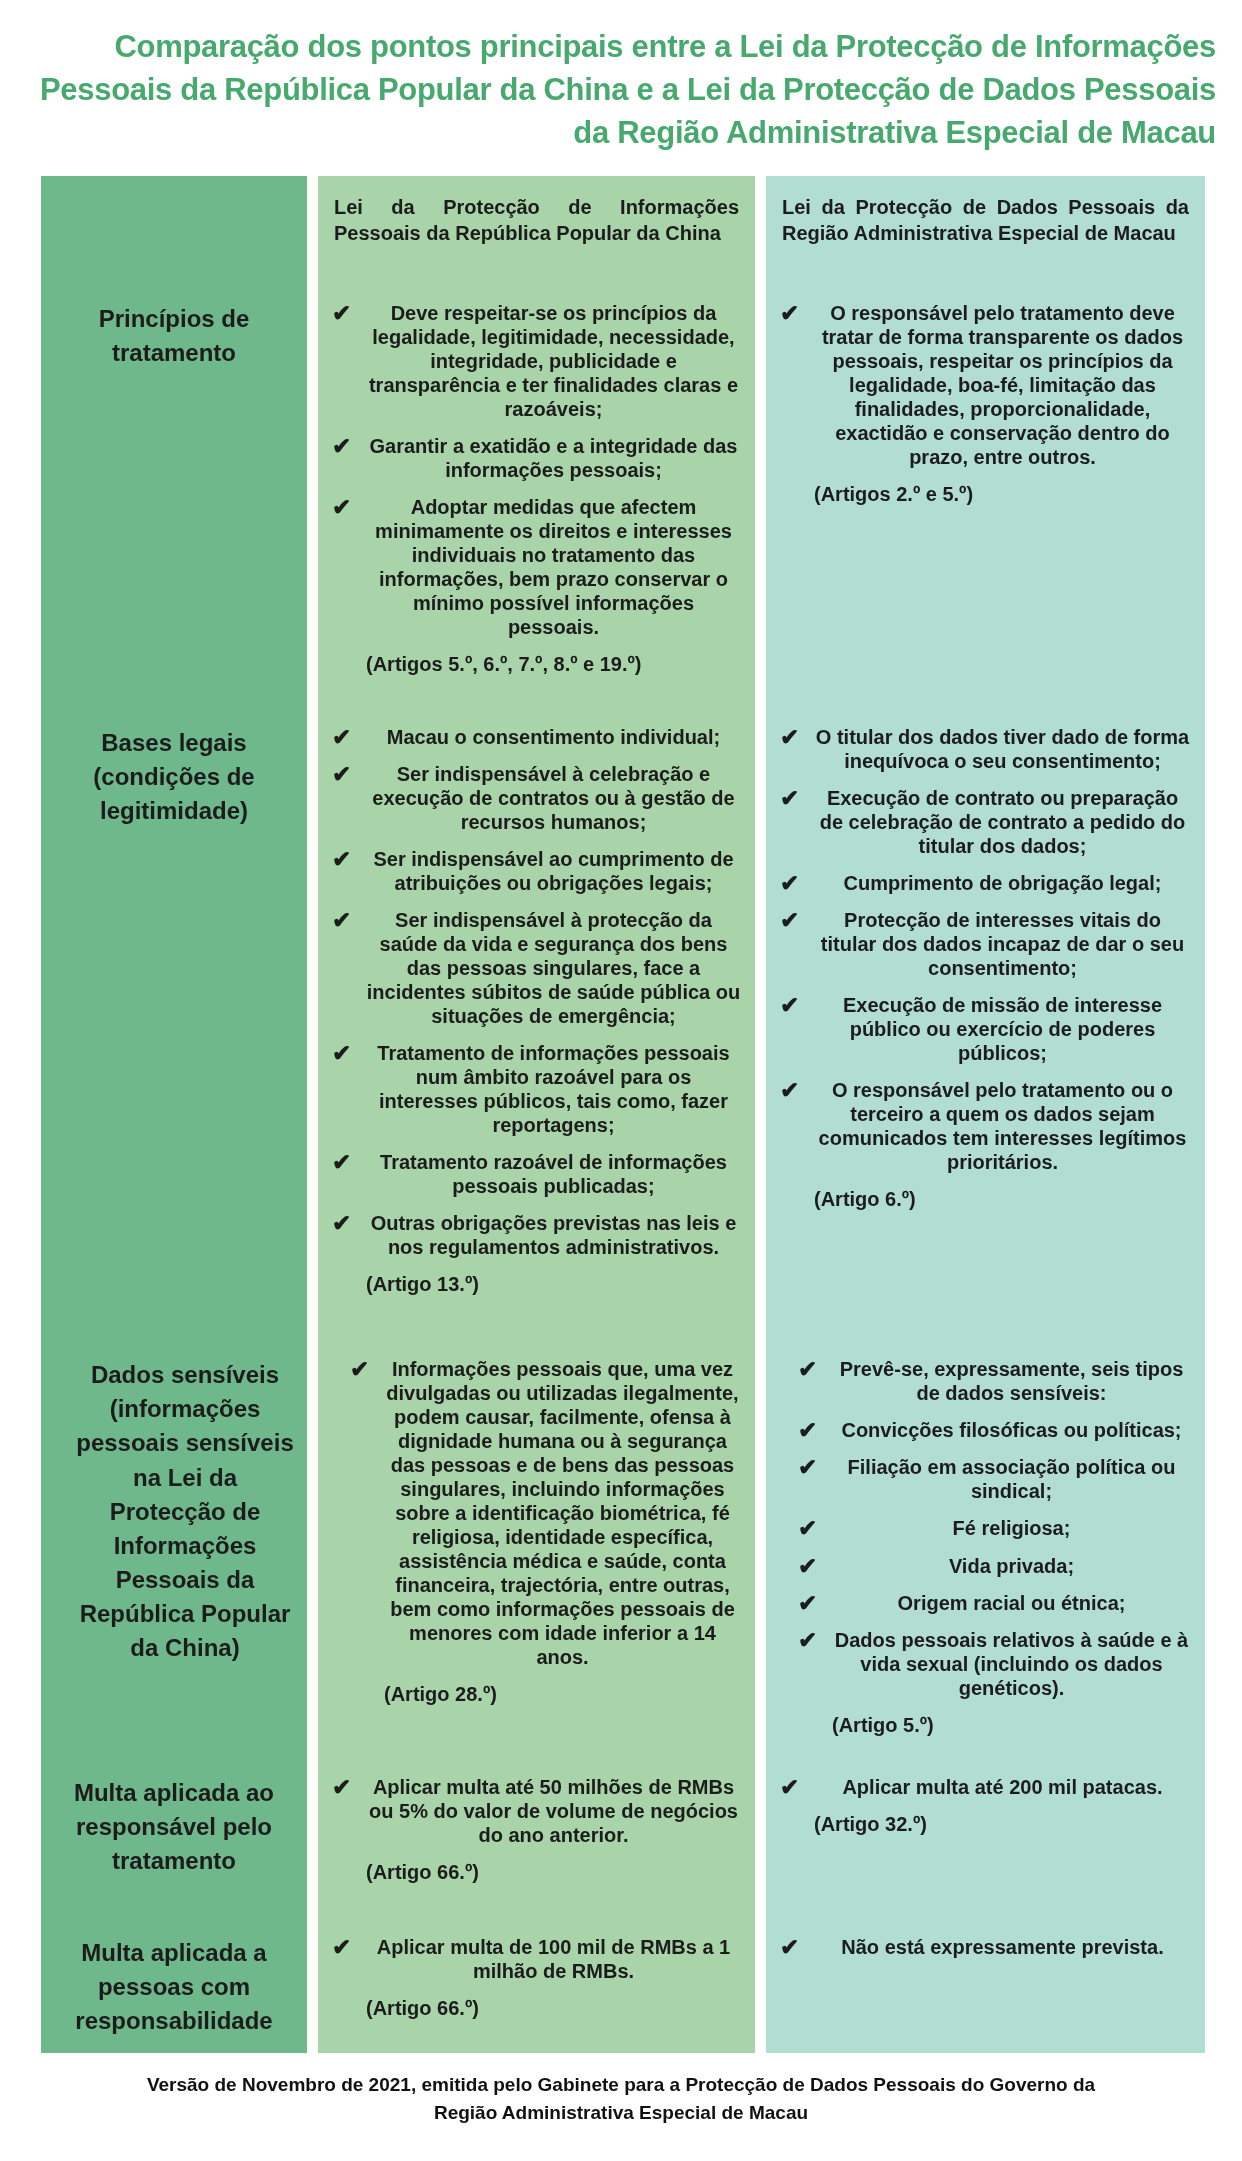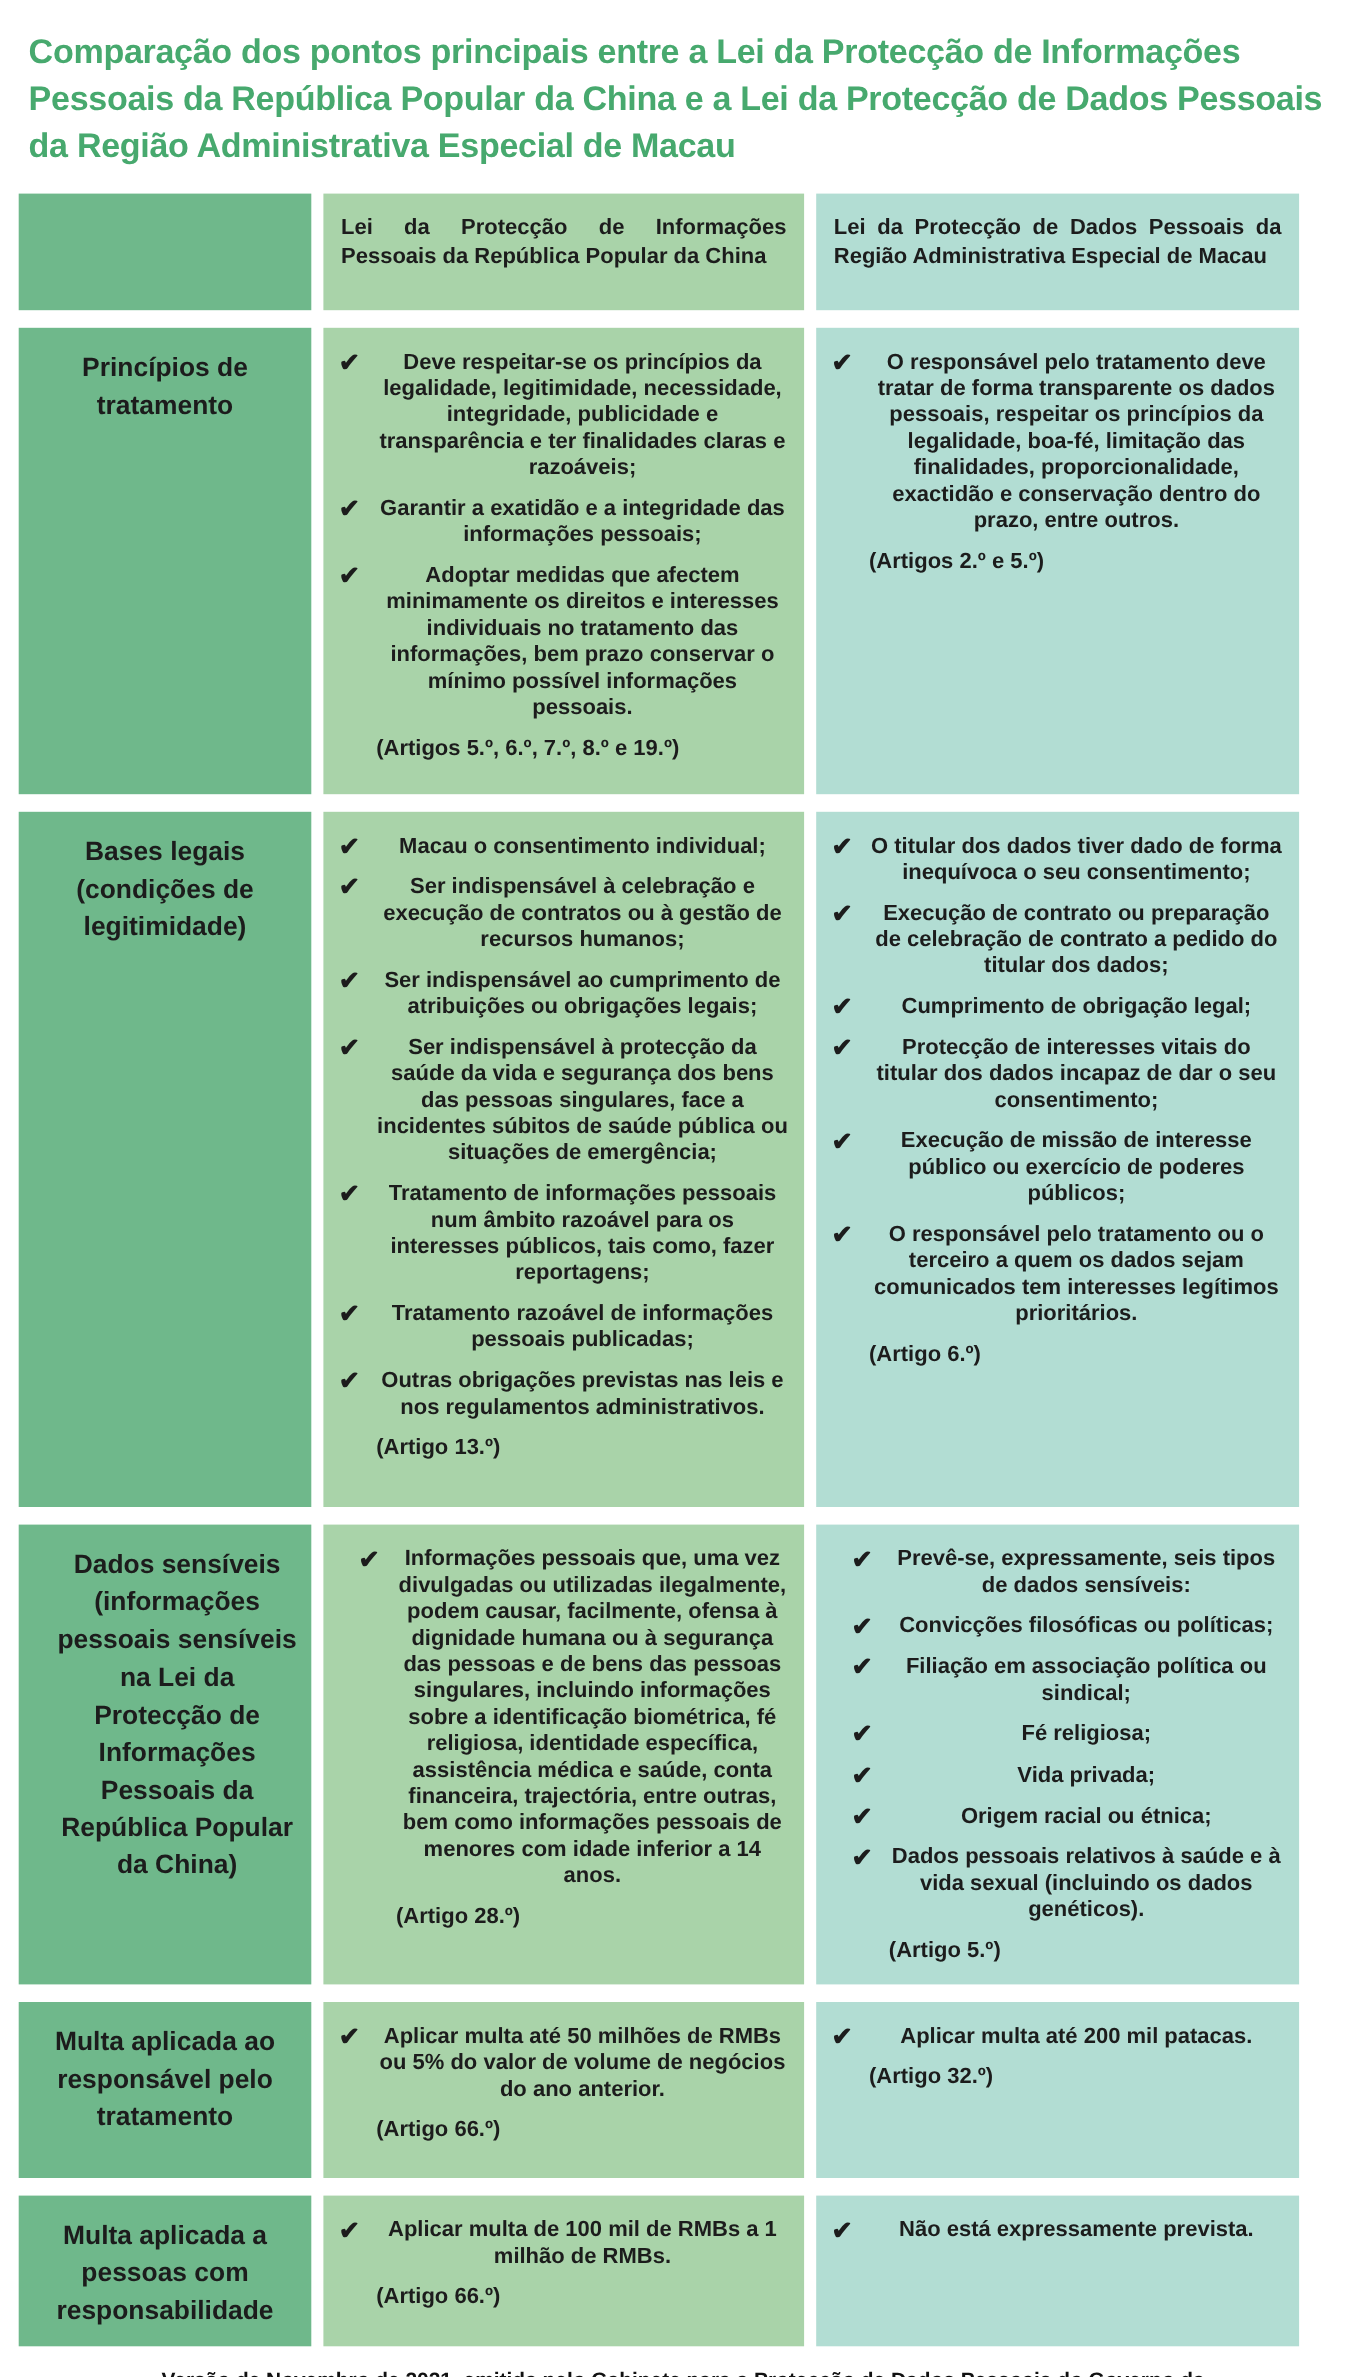--- a/index.html
+++ b/index.html
@@ -13,30 +13,30 @@
   *{box-sizing:border-box;margin:0;padding:0;}
   html,body{background:var(--page-bg);}
   body{
     width:1242px;
     font-family:"Liberation Sans", sans-serif;
     color:var(--text-color);
   }
   .page{width:1242px;min-height:2161px;padding-top:26px;}
   .main-title{
     width:1190px;margin:0 auto 22px auto;
-    text-align:left;
+    text-align:right;
     font-size:31px;font-weight:bold;letter-spacing:-0.3px;
     line-height:1.38;
     color:var(--title-green);
   }
   .comparison-table{
-    width:1158px;margin-left:17px;
+    width:1158px;margin-left:41px;
     display:grid;
     grid-template-columns:266px 437px 439px;
-    gap:16px 11px;
+    gap:0 11px;
   }
   .cell{min-height:40px;}
   .corner-cell{background:var(--left-col-bg);min-height:106px;}
   .col-header{
     font-size:20px;font-weight:bold;line-height:1.3;
     padding:18px 16px 14px 16px;
     text-align:justify;
     min-height:106px;
   }
   .col-header.china{background:var(--china-col-bg);}

